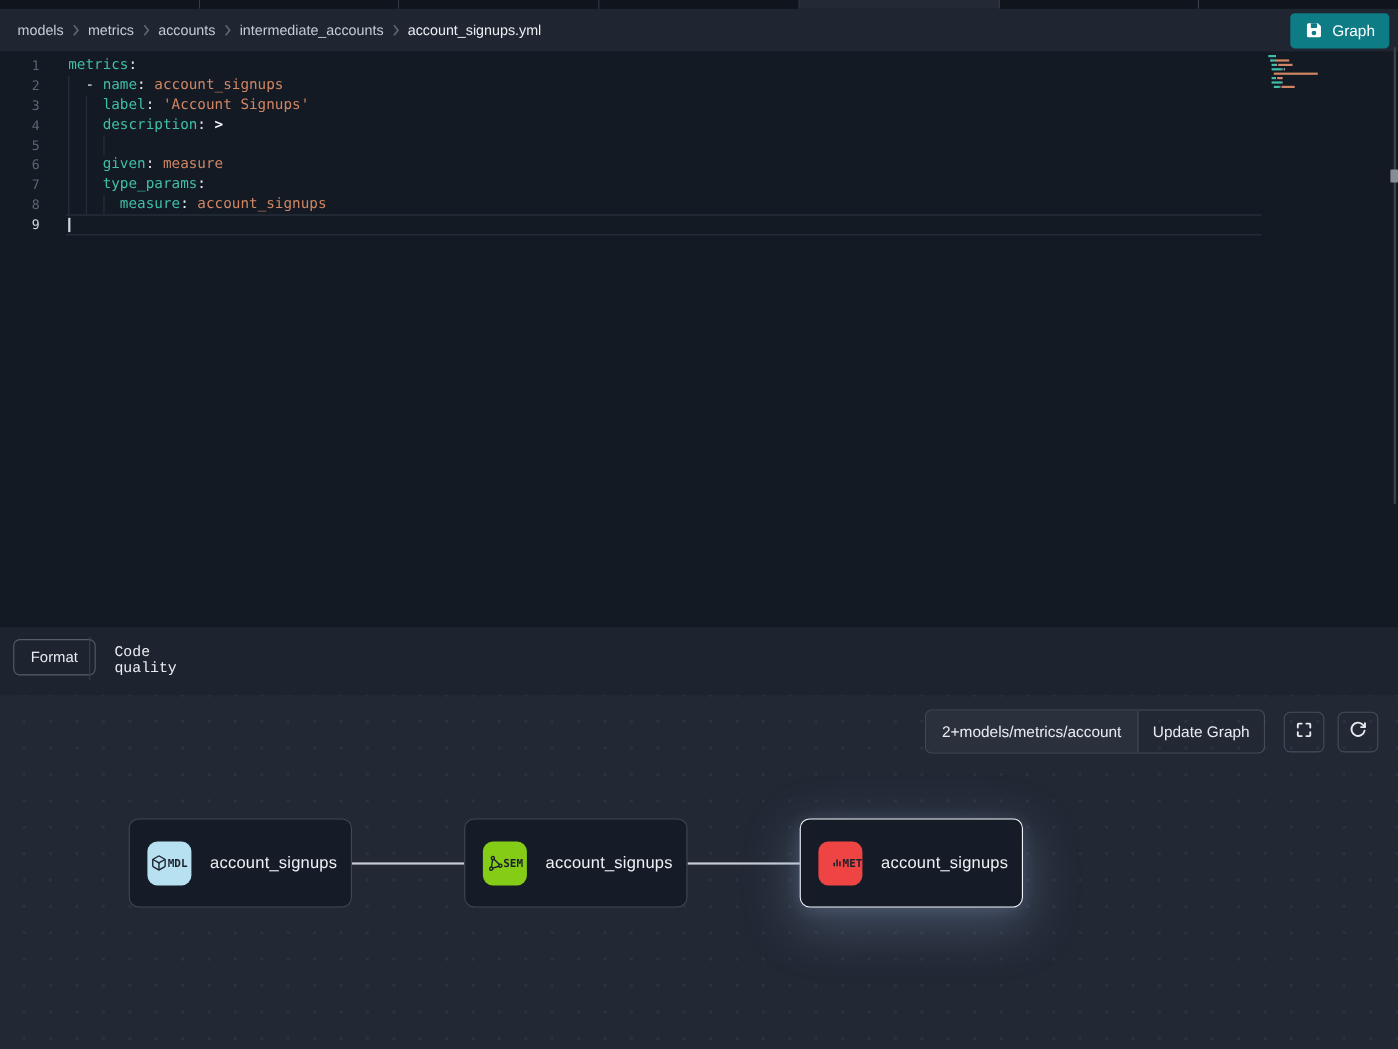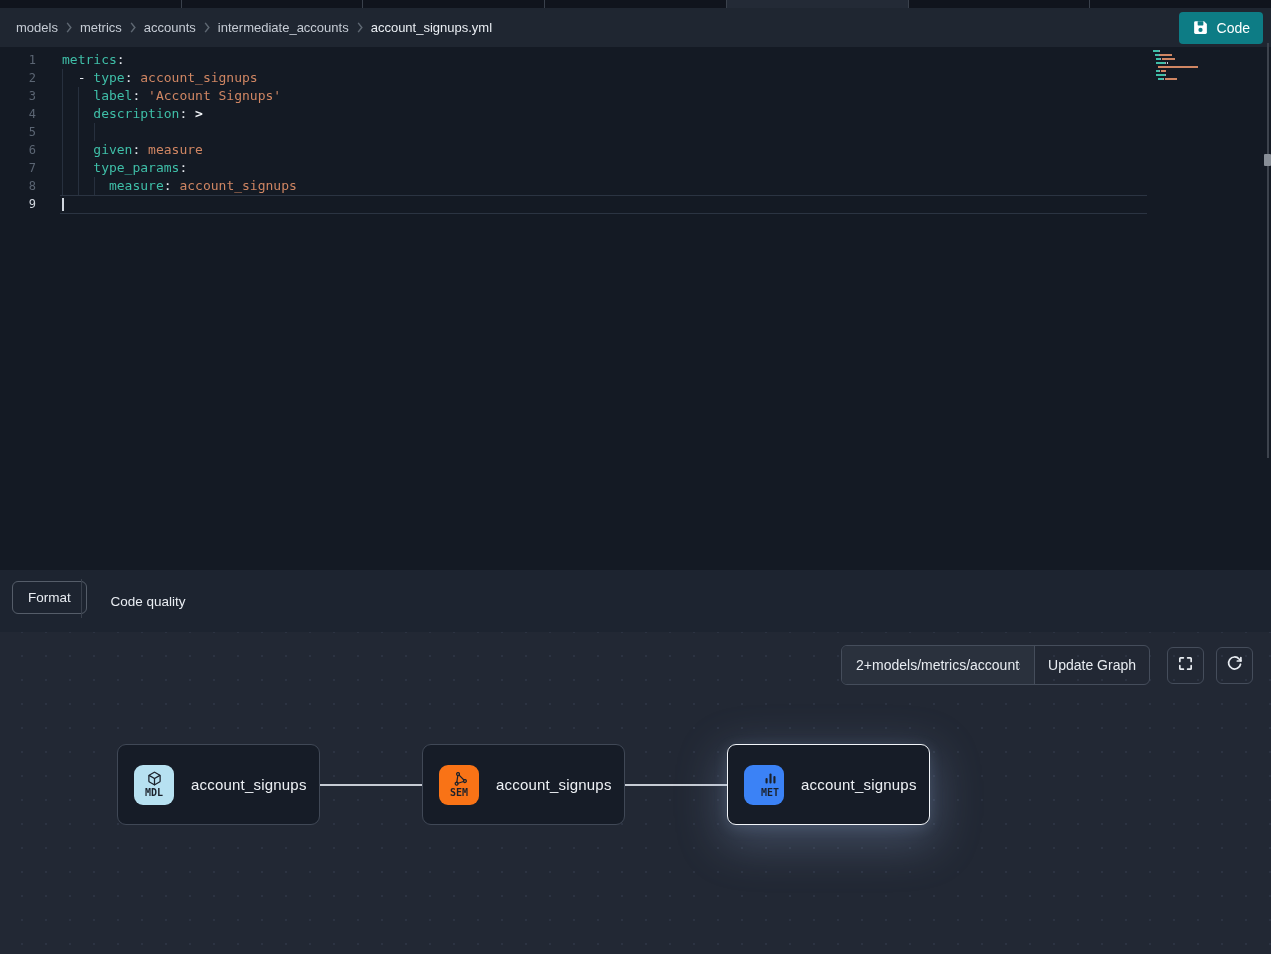--- a/index.html
+++ b/index.html
@@ -48,21 +48,21 @@
   .resize-line { position:absolute; top:-4px; left:1267px; width:2px; height:415px; background:#3d434d; }
   .resize-handle { position:absolute; top:107px; left:1264px; width:7px; height:12px; background:#878d96; border-radius:1px; }
 
   
   .bottom { position:absolute; top:570px; left:0; right:0; height:384px; background:#1d2430; }
   .panel-tabs { position:relative; height:62px; }
   .format-btn { position:absolute; left:12px; top:11px; height:33px; padding:0 15px; background:transparent;
                 border:1px solid #555d69; border-radius:6px; color:#e9edf2; font-size:13.5px;
                 font-family:inherit; cursor:pointer; }
   .vdiv { position:absolute; left:81px; top:9px; width:1px; height:39px; background:#39404c; }
-  .tabs { position:absolute; left:104px; top:0; height:62px; display:flex; gap:12px; }
+  .tabs { position:absolute; left:104px; top:0; height:62px; display:flex; gap:12px;font-family:Liberation Mono, monospace; }
   .ptab { width:88px; display:flex; align-items:center; justify-content:center; color:#e9edf2;
           font-size:13.5px; position:relative; cursor:pointer; }
   .ptab.active { font-weight:bold; color:#ffffff; }
   .ptab.active::after { content:""; position:absolute; left:0; right:0; bottom:8px; height:3px;
                         background:#99a1ac; border-radius:1px; }
 
   
   .canvas { position:absolute; top:62px; left:0; right:0; bottom:0; background-color:#222834;
             background-image:radial-gradient(#2c3342 1.2px, transparent 1.4px);
             background-size:24px 24px; background-position:10px 12px; }
@@ -75,21 +75,21 @@
   .icon-btn { width:37px; height:37px; border:1px solid #454d5b; border-radius:6px; background:transparent;
               color:#e8ecf1; display:flex; align-items:center; justify-content:center; cursor:pointer; }
   .icon-btn.fs { margin-left:17px; }
   .icon-btn.rf { margin-left:12px; }
 
   .node { position:absolute; top:112px; width:203px; height:81px; background:#161c27;
           border:1px solid #404856; border-radius:9px; display:flex; align-items:center;
           padding-left:16px; gap:17px; cursor:pointer; }
   .node.selected { border:1.5px solid #f3f6fa;
                    box-shadow:0 14px 46px 6px rgba(150,175,215,0.26), 0 3px 14px rgba(150,175,215,0.18); }
-  .chip { width:40px; height:40px; border-radius:9px; display:flex; flex-direction:column;
+  .chip { width:40px; height:40px; border-radius:9px; display:flex; flex-direction:row;
           align-items:center; justify-content:center; color:#1b212b; flex:0 0 40px; }
   .chip svg { width:15px; height:15px; display:block; }
   .chip-label { font-size:10px; font-family:"DejaVu Sans Mono",monospace; font-weight:bold; margin-top:1px; }
   .node-label { font-size:15px; color:#eef1f5; letter-spacing:0.2px; }
   .edge { position:absolute; top:152px; height:2px; background:#c7ccd4; }
 </style>
 </head>
 <body>
 
 <div class="app">
@@ -133,33 +133,33 @@
         <span class="crumb last">account_signups.yml</span>
       </nav>
     <button class="save-btn">
       <span>
         <svg width="17" height="17" viewBox="0 0 24 24">
           <path fill="#ffffff" d="M3 5a2 2 0 0 1 2-2h12l4 4v12a2 2 0 0 1-2 2H5a2 2 0 0 1-2-2V5z"></path>
           <rect x="8" y="3" width="8" height="6" rx="1" fill="#0d7c85"></rect>
           <circle cx="12" cy="15.5" r="3" fill="#0d7c85"></circle>
         </svg>
       </span>
-      <span>Code</span>
+      <span>Graph</span>
     </button>
   </div>
 
   <div class="editor">
     <div id="code-lines">
         <div class="cl">
           <span class="ln">1</span>
           <span class="ct"><span class="tok-key">metrics</span><span class="tok-p">:</span></span>
         </div>
         <div class="cl">
           <span class="ln">2</span>
-          <span class="ct"><span class="tok-p">  - </span><span class="tok-key">type</span><span class="tok-p">:</span><span class="tok-val"> account_signups</span></span>
+          <span class="ct"><span class="tok-p">  - </span><span class="tok-key">name</span><span class="tok-p">:</span><span class="tok-val"> account_signups</span></span>
         </div>
         <div class="cl">
           <span class="ln">3</span>
           <span class="ct"><span class="tok-p">    </span><span class="tok-key">label</span><span class="tok-p">:</span><span class="tok-val"> 'Account Signups'</span></span>
         </div>
         <div class="cl">
           <span class="ln">4</span>
           <span class="ct"><span class="tok-p">    </span><span class="tok-key">description</span><span class="tok-p">:</span><span class="tok-b"> &gt;</span></span>
         </div>
         <div class="cl">
@@ -290,33 +290,33 @@
               <svg viewBox="0 0 24 24" fill="none" stroke="currentColor" stroke-width="2" stroke-linecap="round" stroke-linejoin="round">
                 <path d="M21 16V8a2 2 0 0 0-1-1.73l-7-4a2 2 0 0 0-2 0l-7 4A2 2 0 0 0 3 8v8a2 2 0 0 0 1 1.73l7 4a2 2 0 0 0 2 0l7-4A2 2 0 0 0 21 16z"></path>
                 <path d="M3.3 7l8.7 5 8.7-5"></path>
                 <path d="M12 22V12"></path>
               </svg>
               <span class="chip-label">MDL</span>
             </div>
             <span class="node-label">account_signups</span>
           </div>
           <div class="node" style="left: 422px;">
-            <div class="chip" style="background: #f97316;">
+            <div class="chip" style="background: #84cc16;">
               <svg viewBox="0 0 24 24" fill="none" stroke="currentColor" stroke-width="2" stroke-linecap="round" stroke-linejoin="round" style="transform:rotate(-18deg)">
                 <circle cx="12" cy="4.5" r="2.3"></circle>
                 <circle cx="5" cy="18.5" r="2.3"></circle>
                 <circle cx="19" cy="18.5" r="2.3"></circle>
                 <path d="M10.9 6.7L6 16.4M13.1 6.7l4.9 9.7M7.4 18.5h9.2"></path>
               </svg>
               <span class="chip-label">SEM</span>
             </div>
             <span class="node-label">account_signups</span>
           </div>
           <div class="node selected" style="left: 727px;">
-            <div class="chip" style="background: #3b82f6; padding-left: 12px;">
+            <div class="chip" style="background: #ef4444; padding-left: 12px;">
               <svg viewBox="0 0 24 24" fill="currentColor">
                 <rect x="4" y="11" width="3.4" height="9" rx="1.6"></rect>
                 <rect x="10.3" y="4" width="3.4" height="16" rx="1.6"></rect>
                 <rect x="16.6" y="8" width="3.4" height="12" rx="1.6"></rect>
               </svg>
               <span class="chip-label">MET</span>
             </div>
             <span class="node-label">account_signups</span>
           </div>
         </div>

